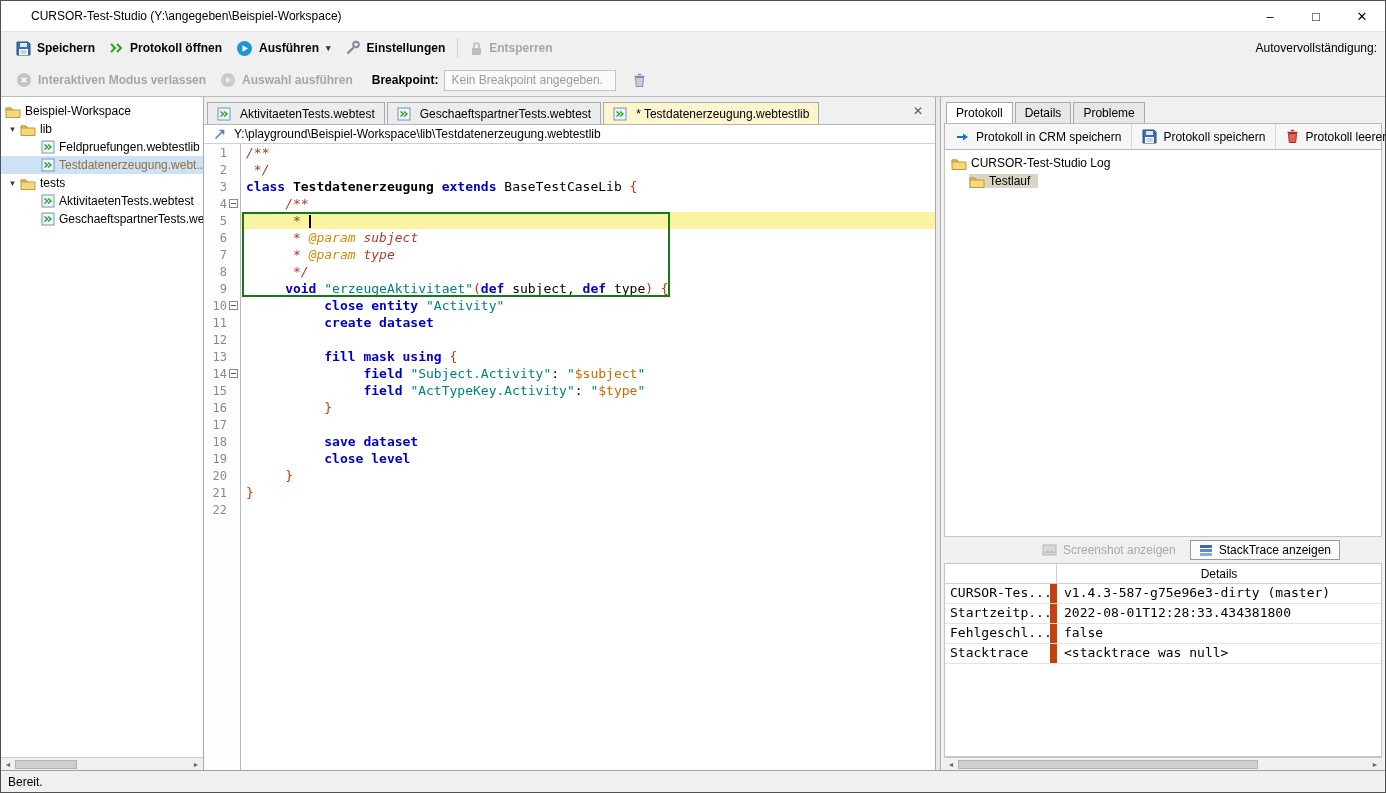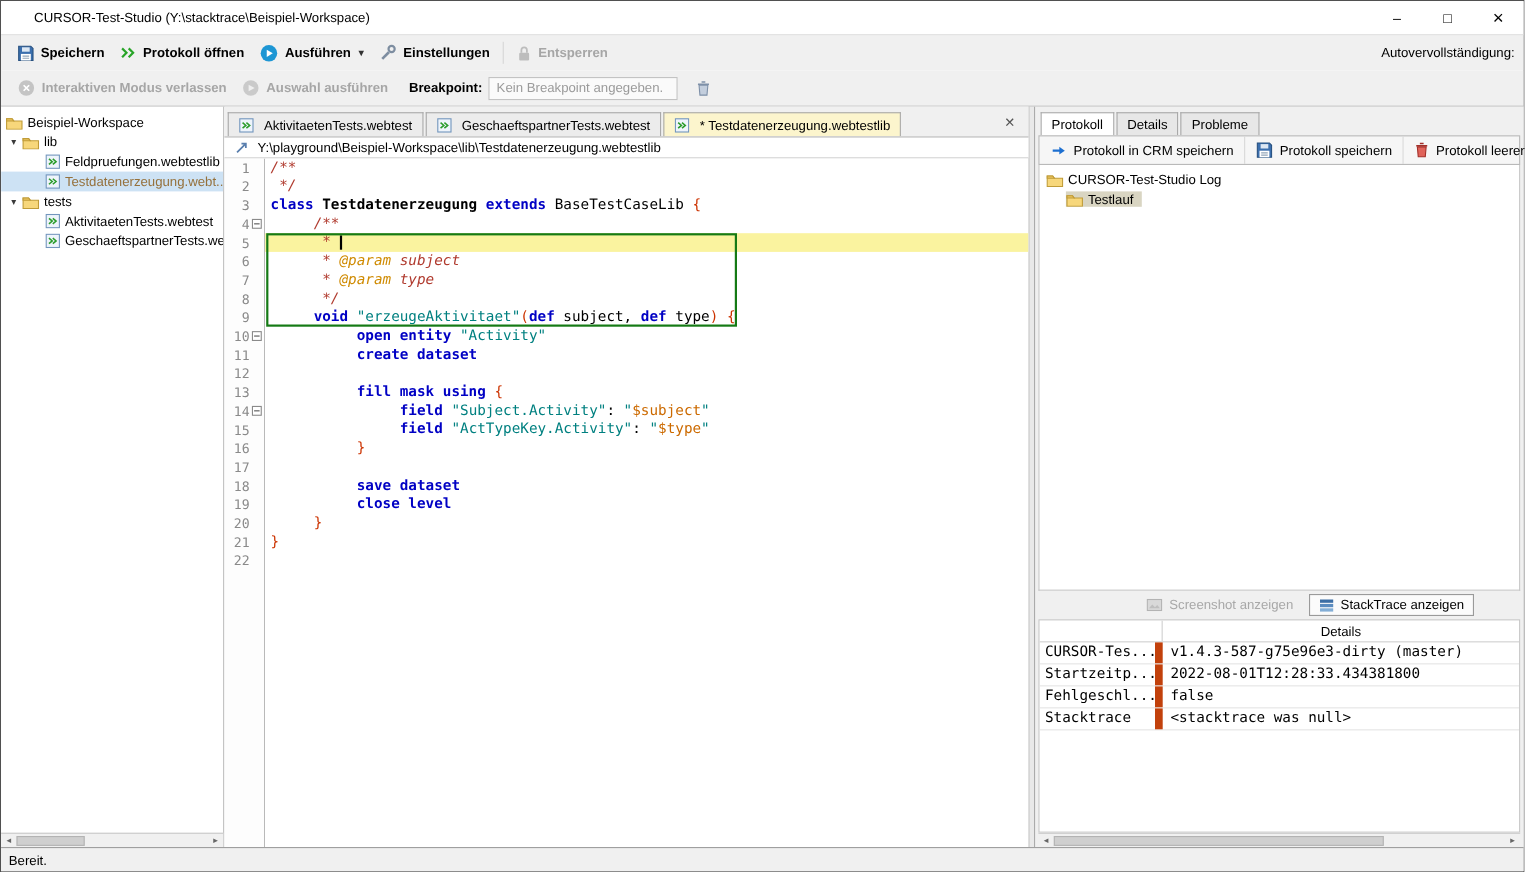--- a/index.html
+++ b/index.html
@@ -101,21 +101,21 @@
   .d-val { flex:1; padding:1px 7px; white-space:nowrap; overflow:hidden; }
 
   .statusbar { height:22px; background:#f0f0f0; border-top:1px solid #9f9f9f; display:flex; align-items:center; padding-left:7px; flex:0 0 auto; }
 </style>
 </head>
 <body>
 
 <div class="app">
 
   <div class="titlebar">
-    <span class="title-text">CURSOR-Test-Studio (Y:\stacktrace\Beispiel-Workspace)</span>
+    <span class="title-text">CURSOR-Test-Studio (Y:\angegeben\Beispiel-Workspace)</span>
     <div class="win-controls">
       <span class="win-btn">–</span>
       <span class="win-btn">□</span>
       <span class="win-btn">✕</span>
     </div>
   </div>
 
   <div class="toolbar one">
     <div class="tbtn">
       <span class="icn">
@@ -416,21 +416,21 @@
           <div class="green-box"></div>
         <div class="code-line"><span class="tk-comment">/**</span></div>
             <div class="code-line"><span class="tk-comment"> */</span></div>
             <div class="code-line"><span class="tk-keyword">class </span><span class="tk-type">Testdatenerzeugung </span><span class="tk-keyword">extends </span><span class="tk-plain">BaseTestCaseLib </span><span class="tk-brace">{</span></div>
             <div class="code-line"><span class="tk-comment">     /**</span></div>
             <div class="code-line hl"><span class="tk-comment">      * </span><span class="tk-cursor"></span></div>
             <div class="code-line"><span class="tk-comment">      * </span><span class="tk-doctag">@param </span><span class="tk-docparam">subject</span></div>
             <div class="code-line"><span class="tk-comment">      * </span><span class="tk-doctag">@param </span><span class="tk-docparam">type</span></div>
             <div class="code-line"><span class="tk-comment">      */</span></div>
             <div class="code-line"><span class="tk-keyword">     void </span><span class="tk-string">"erzeugeAktivitaet"</span><span class="tk-brace">(</span><span class="tk-keyword">def </span><span class="tk-plain">subject, </span><span class="tk-keyword">def </span><span class="tk-plain">type</span><span class="tk-brace">) {</span></div>
-            <div class="code-line"><span class="tk-keyword">          open entity </span><span class="tk-string">"Activity"</span></div>
+            <div class="code-line"><span class="tk-keyword">          close entity </span><span class="tk-string">"Activity"</span></div>
             <div class="code-line"><span class="tk-keyword">          create dataset</span></div>
             <div class="code-line"></div>
             <div class="code-line"><span class="tk-keyword">          fill mask using </span><span class="tk-brace">{</span></div>
             <div class="code-line"><span class="tk-keyword">               field </span><span class="tk-string">"Subject.Activity"</span><span class="tk-plain">: </span><span class="tk-string">"</span><span class="tk-var">$subject</span><span class="tk-string">"</span></div>
             <div class="code-line"><span class="tk-keyword">               field </span><span class="tk-string">"ActTypeKey.Activity"</span><span class="tk-plain">: </span><span class="tk-string">"</span><span class="tk-var">$type</span><span class="tk-string">"</span></div>
             <div class="code-line"><span class="tk-brace">          }</span></div>
             <div class="code-line"></div>
             <div class="code-line"><span class="tk-keyword">          save dataset</span></div>
             <div class="code-line"><span class="tk-keyword">          close level</span></div>
             <div class="code-line"><span class="tk-brace">     }</span></div>

